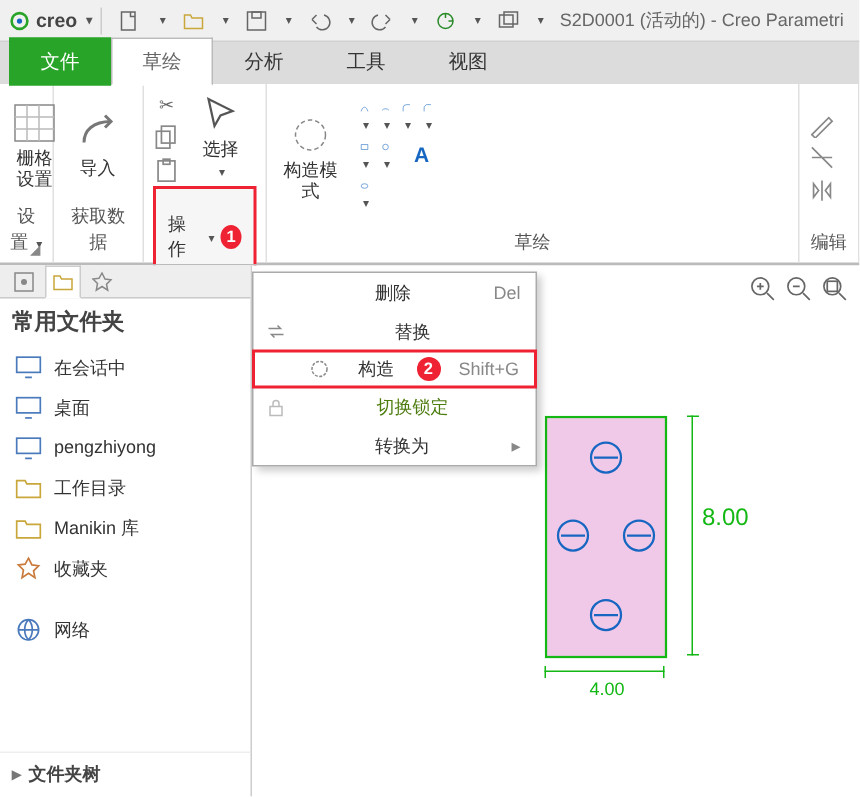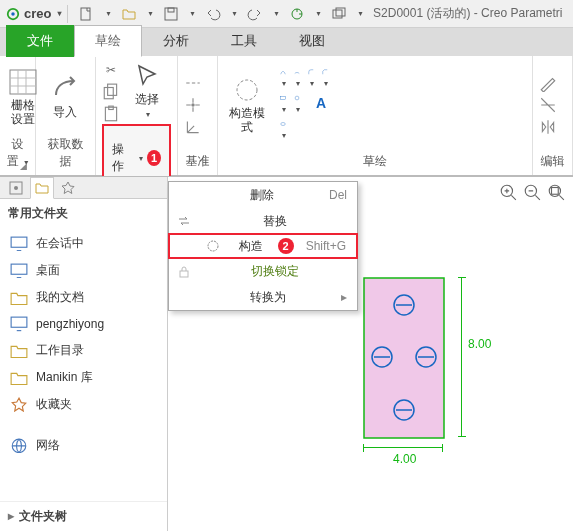--- a/index.html
+++ b/index.html
@@ -44,34 +44,34 @@
   .menu-item.hl { border:2px solid #e23; margin:-1px; position:relative;padding-left:32px; }
   .menu-item.hl .callout { margin-right:4px; }
   .menu-item.disabled { color:#4d7c0f; }
 
   
   .workspace { position:absolute; left:0; top:176px; right:0; bottom:0; display:flex; border-top:1px solid #bbb; }
   .small-tabs { height:22px; background:#eee; border-bottom:1px solid #ccc; display:flex; align-items:center; padding-left:4px; gap:2px; }
   .small-tab { width:24px; height:22px; display:flex; align-items:center; justify-content:center; color:#888; border:1px solid transparent; }
   .small-tab.active { background:#fff; border-color:#ccc; border-bottom-color:#fff; }
   .sidebar { width:168px; border-right:1px solid #ccc; background:#fff; display:flex; flex-direction:column; }
-  .sidebar-header { padding:6px 8px; font-weight:bold; color:#444; font-size:12px; }
+  .sidebar-header { padding:6px 8px; font-weight:bold; color:#444; font-size:15px; }
   .dir-list { padding:2px 0; }
-  .dir-item { display:flex; align-items:center; gap:8px; padding:5px 10px; color:#333; }
+  .dir-item { display:flex; gap:8px; padding:5px 10px; color:#333; }
   .dir-item .di-icon { width:18px; height:16px; color:#666; display:flex; align-items:center; justify-content:center; }
   .dir-spacer { height:14px; }
   .tree-header { padding:6px 8px; color:#444; font-weight:bold; cursor:default; border-top:1px solid #eee; }
   .tree-header::before { content:"▸"; margin-right:5px; color:#777; }
   .canvas-area { flex:1; position:relative; background:#fff; }
   .canvas-tools { position:absolute; top:6px; right:8px; display:flex; gap:6px; }
   .canvas-tools .ic { width:18px; height:18px; color:#666; display:flex; align-items:center; justify-content:center; }
 
   
   .shape-wrap { position:absolute; top:100px; left:195px; }
-  .dim-y { position:absolute; left:105px; top:60px; color:#14b814; font-size:12px; display:flex; align-items:center; gap:2px; }
+  .dim-y { position:absolute; left:105px; top:60px; color:#14b814; font-size:16px; display:flex; align-items:center; gap:2px; }
   .dim-x { position:absolute; left:30px; top:175px; color:#14b814; font-size:12px; display:flex; align-items:center; gap:2px; }
   .dim-line-y { position:absolute; left:98px; top:0; width:0; height:160px; border-left:1px solid #14b814; }
   .dim-line-y::before, .dim-line-y::after { content:""; position:absolute; left:-4px; width:8px; height:0; border-top:1px solid #14b814; }
   .dim-line-y::before { top:0; } .dim-line-y::after { bottom:0; }
   .dim-line-x { position:absolute; top:170px; left:0; width:80px; height:0; border-top:1px solid #14b814; }
   .dim-line-x::before, .dim-line-x::after { content:""; position:absolute; top:-4px; height:8px; width:0; border-left:1px solid #14b814; }
   .dim-line-x::before { left:0; } .dim-line-x::after { right:0; }
 
   svg { display:block; }
 </style>
@@ -207,43 +207,20 @@
         <span class="lbl"><span>选择</span><br><span class="drop">▾</span></span>
       </div>
     </div>
     <div class="highlight-ops">
       <span>操作</span>
       <span class="drop">▾</span>
       <span class="callout">1</span>
     </div>
   </div>
 
-  <div class="group" style="width:40px">
-    <div class="group-body">
-      <div class="iconcol">
-        <span class="ic">
-            <svg viewBox="0 0 16 16">
-              <path d="M2 8h12" stroke="#888" stroke-dasharray="3 2"></path>
-            </svg>
-          </span>
-        <span class="ic">
-            <svg viewBox="0 0 16 16">
-              <circle cx="8" cy="8" r="1.5" fill="#888"></circle>
-              <path d="M8 2v4M8 10v4M2 8h4M10 8h4" stroke="#888"></path>
-            </svg>
-          </span>
-        <span class="ic">
-            <svg viewBox="0 0 16 16">
-              <path d="M3 13L3 3M3 13L13 13M3 13L9 7" stroke="#888"></path>
-            </svg>
-          </span>
-      </div>
-    </div>
-    <div class="group-label">基准</div>
-  </div>
 
   <div class="group" style="flex:1">
     <div class="group-body" style="gap:10px">
       <div class="bigbtn">
         <span class="ic">
             <svg viewBox="0 0 30 28">
               <circle cx="15" cy="14" r="10" fill="none" stroke="#888" stroke-dasharray="3 2"></circle>
             </svg>
           </span>
         <span class="lbl">构造模式</span>
@@ -359,28 +336,20 @@
           <span>在会话中</span>
         </div>
       <div class="dir-item">
           <span class="di-icon">
             <svg viewBox="0 0 16 14">
               <rect x="1" y="1" width="14" height="9" fill="none" stroke="#4a7abc"></rect>
               <path d="M6 13h4" stroke="#4a7abc"></path>
             </svg>
           </span>
           <span>桌面</span>
-        </div>
-      <div class="dir-item">
-          <span class="di-icon">
-            <svg viewBox="0 0 16 14">
-              <path d="M1 3h5l1 2h8v8H1z" fill="none" stroke="#c9a73a"></path>
-            </svg>
-          </span>
-          <span>我的文档</span>
         </div>
       <div class="dir-item">
           <span class="di-icon">
             <svg viewBox="0 0 16 14">
               <rect x="1" y="1" width="14" height="9" fill="none" stroke="#4a7abc"></rect>
               <path d="M6 13h4" stroke="#4a7abc"></path>
             </svg>
           </span>
           <span>pengzhiyong</span>
         </div>

